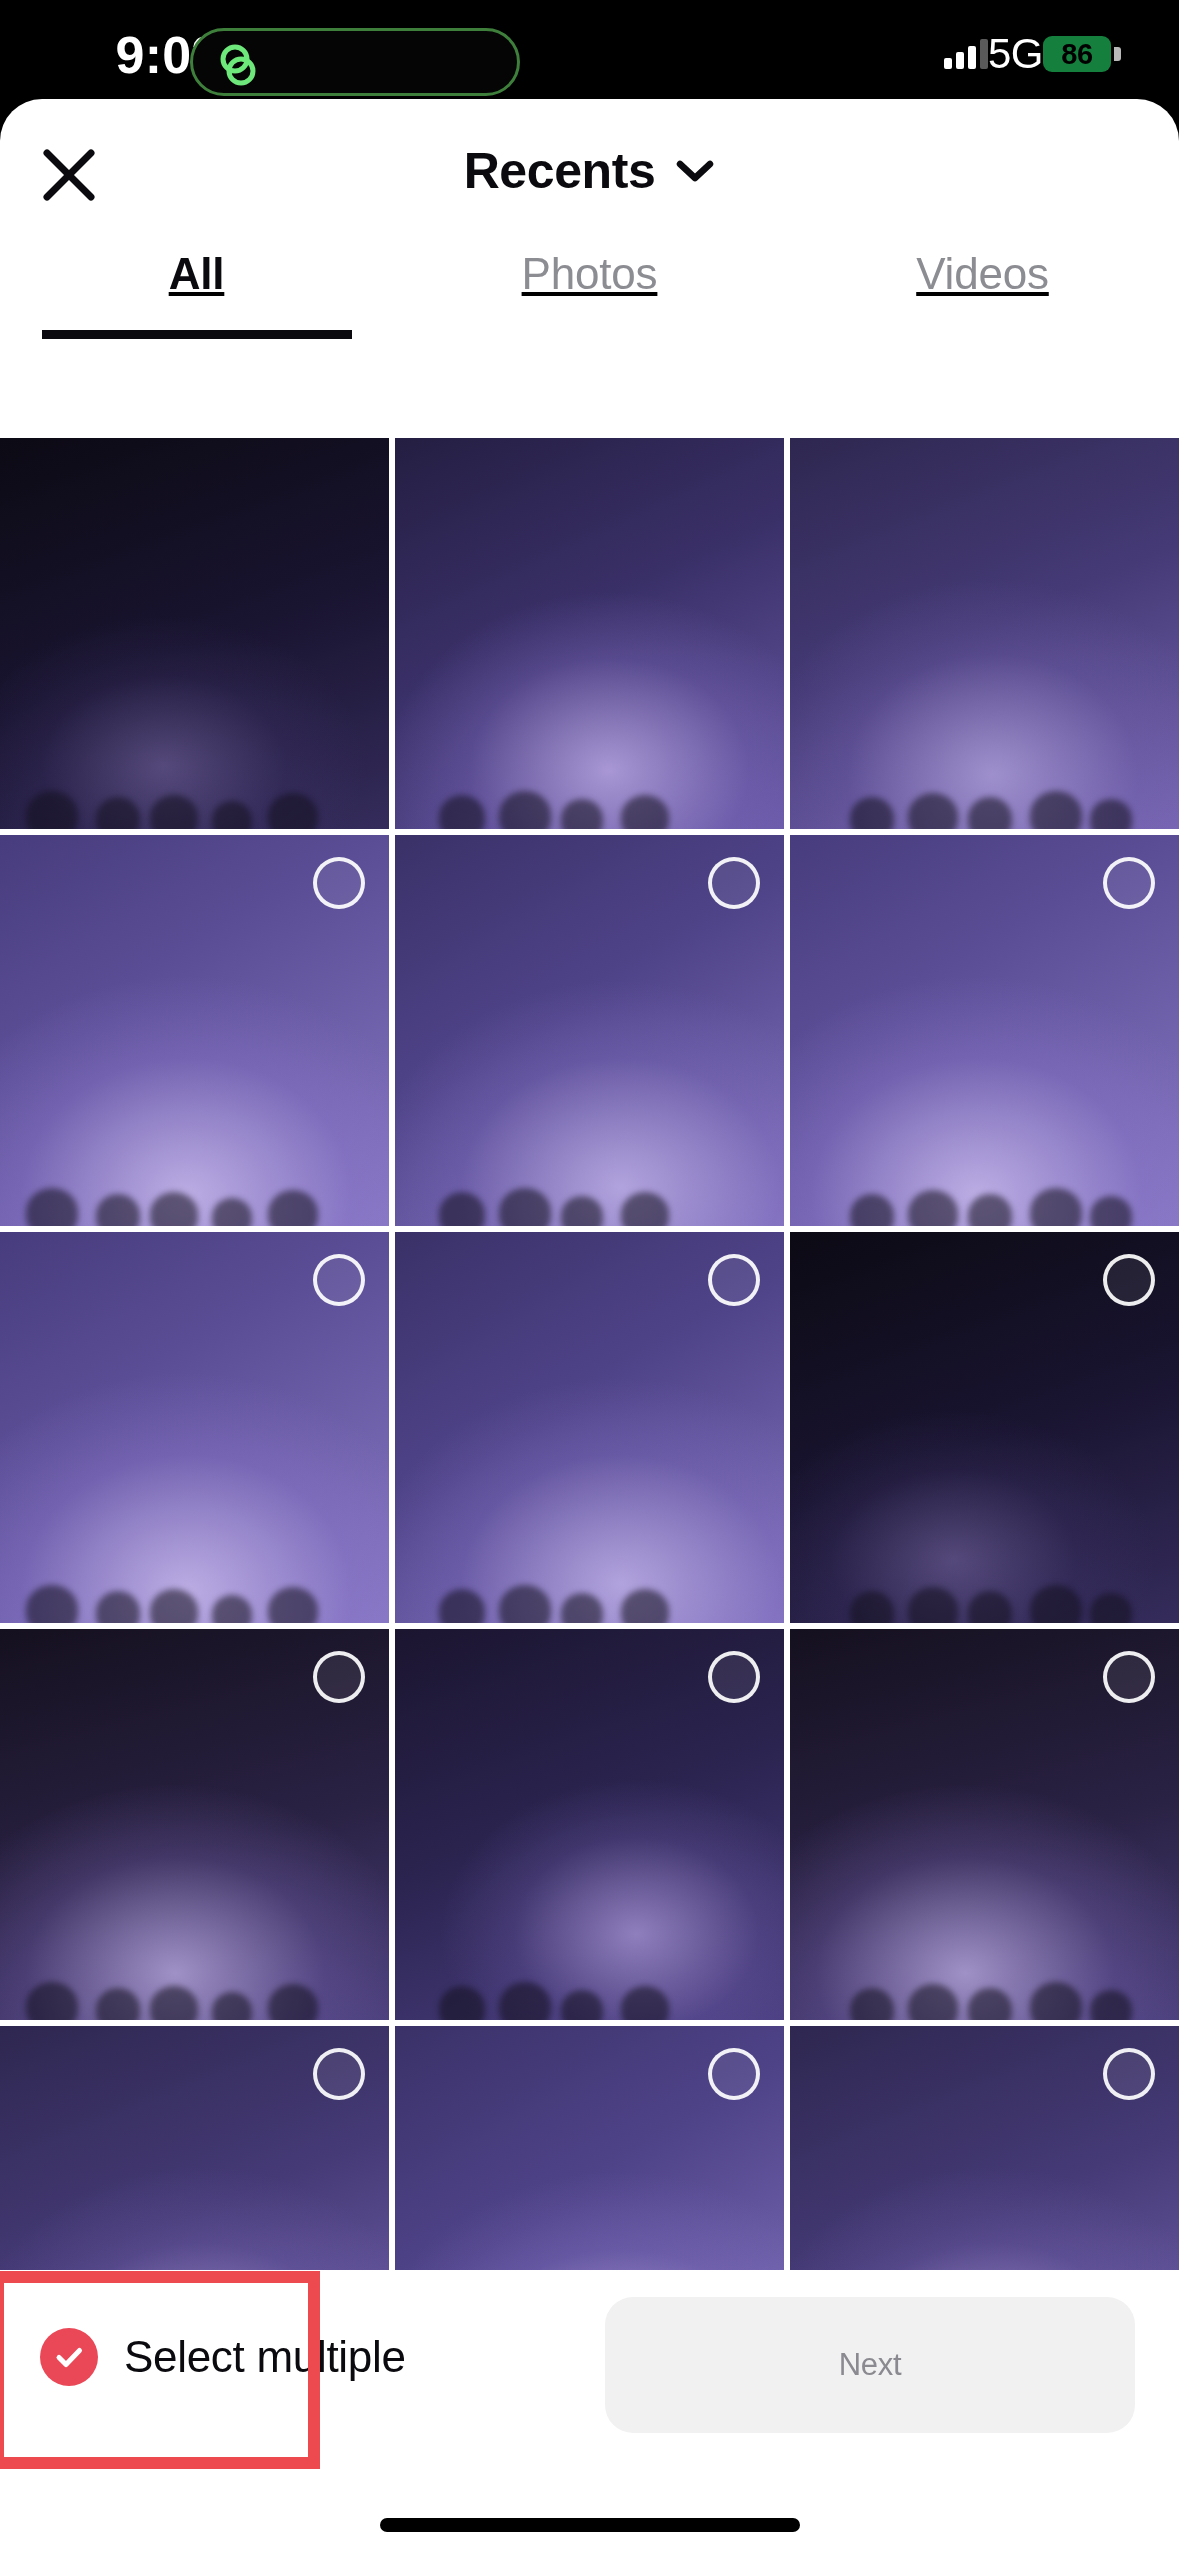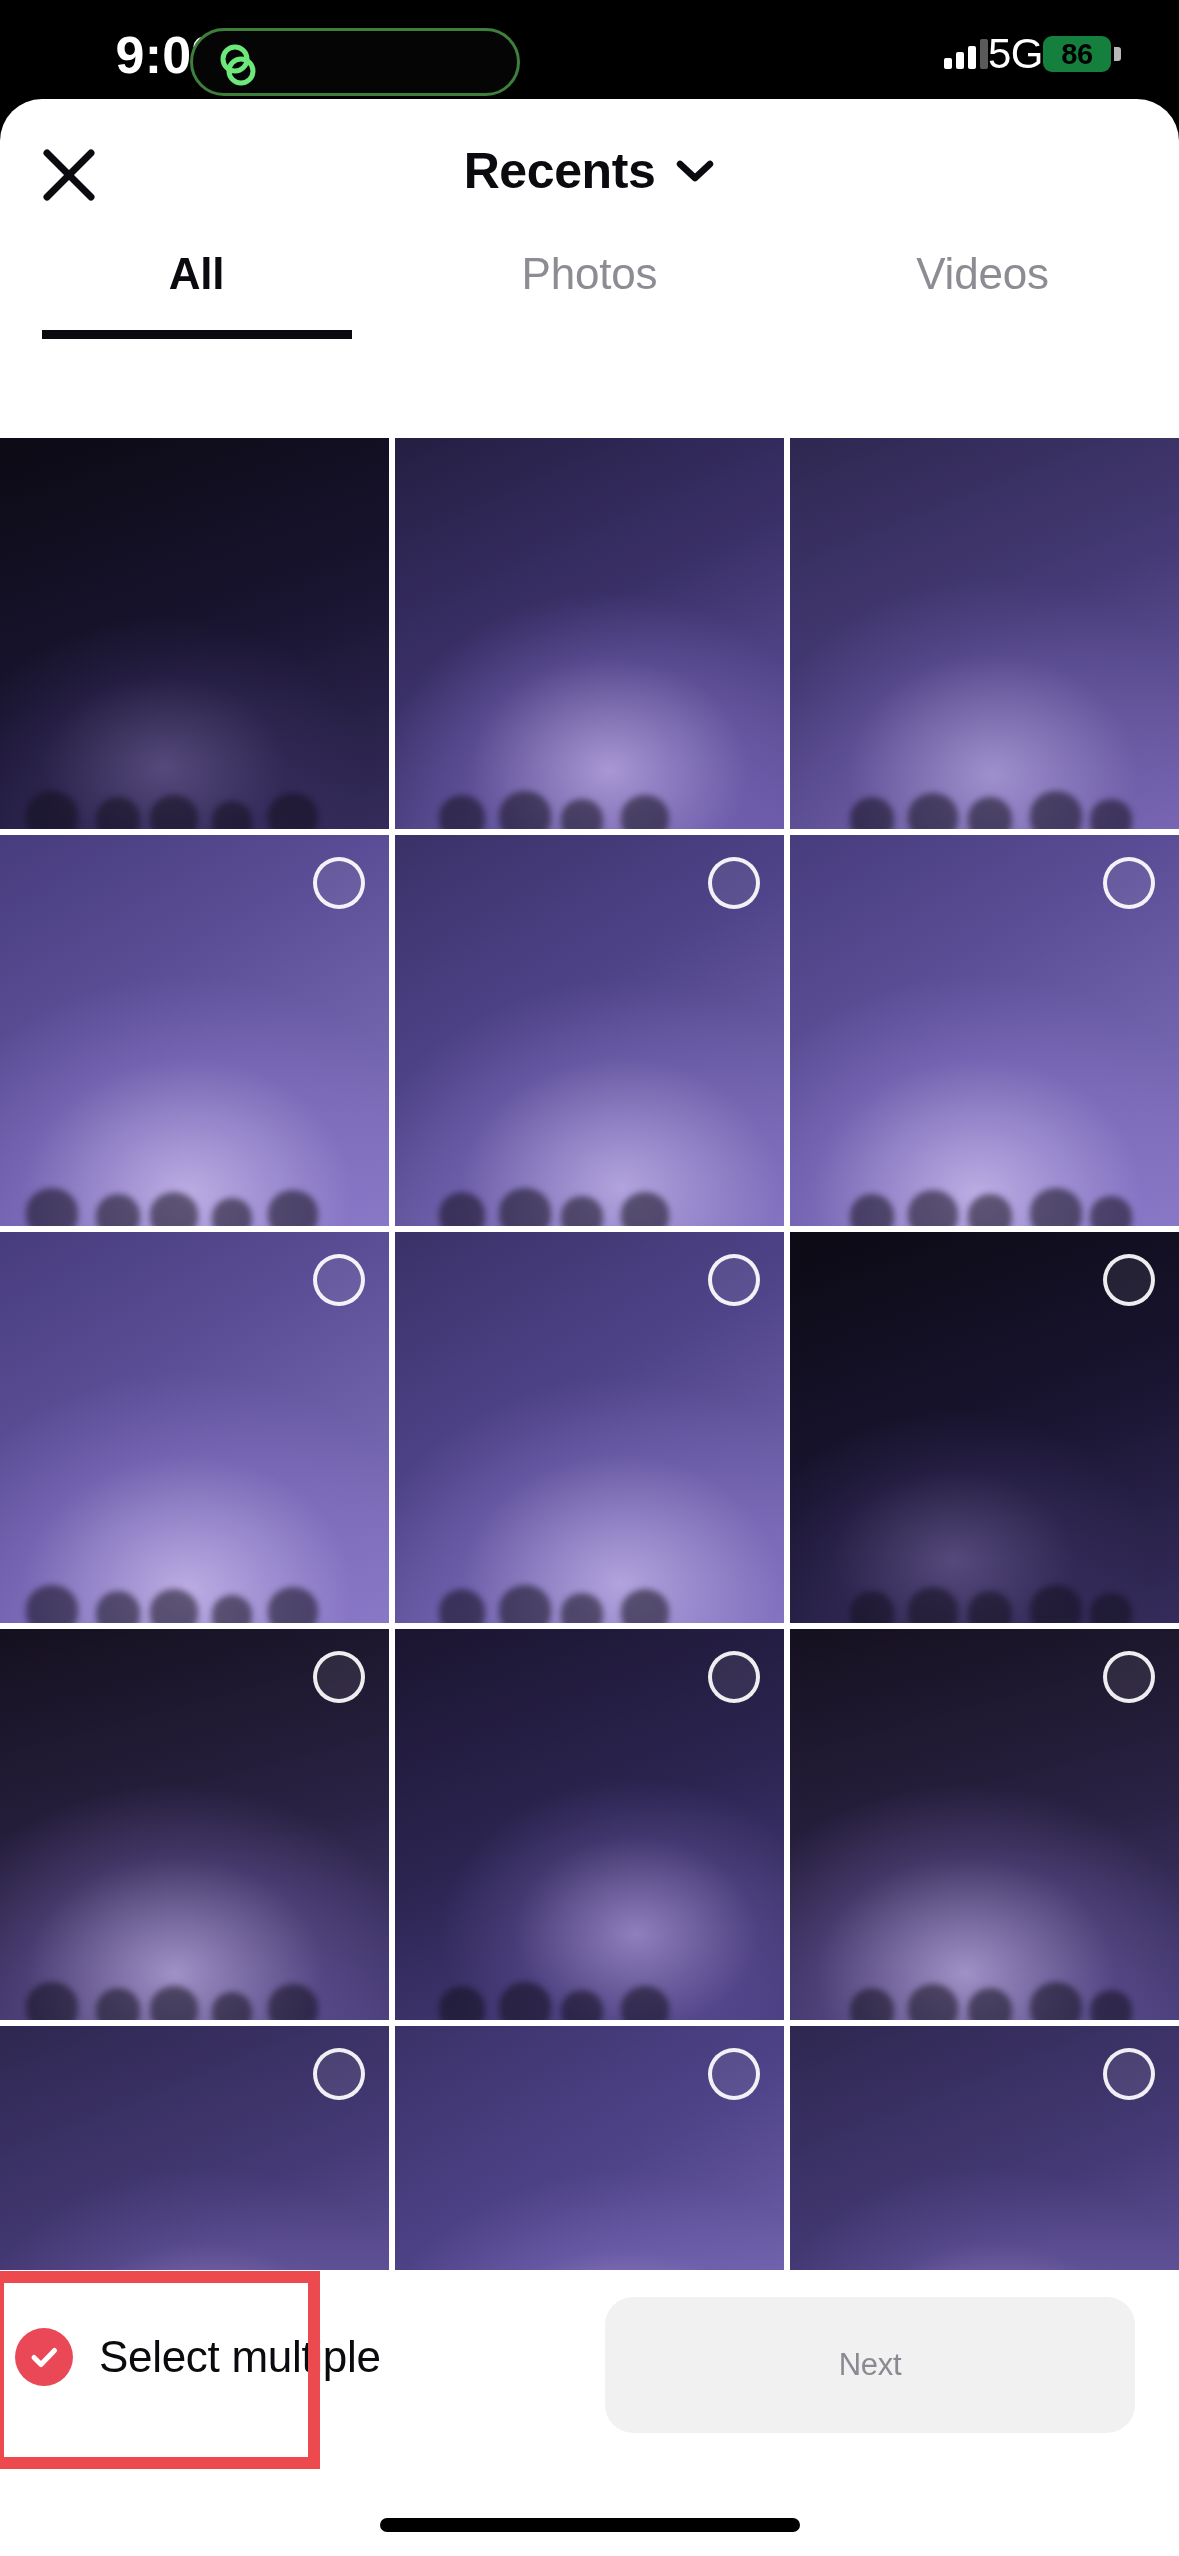--- a/index.html
+++ b/index.html
@@ -144,20 +144,21 @@
     height: 90px;
     display: flex;
   }
   .tab {
     flex: 1 1 0;
     position: relative;
     display: flex;
     align-items: flex-start;
     justify-content: center;
     cursor: pointer;
+    text-decoration: underline;
   }
   .tab-label {
     font-size: 44px;
     color: #8c8c93;
     line-height: 50px;
     letter-spacing: -0.2px;
   }
   .tab.active .tab-label {
     color: #0b0b0f;
     font-weight: bold;
@@ -258,21 +259,21 @@
   
   #bottom-bar {
     position: absolute;
     top: 2171px; left: 0;
     width: 1179px;
     height: 286px;
     background: #fff;
   }
   #select-multiple {
     position: absolute;
-    left: 15px; top: 32px;
+    left: 40px; top: 32px;
     height: 110px;
     display: flex;
     align-items: center;
     gap: 26px;
     cursor: pointer;
   }
   #check-circle {
     width: 58px; height: 58px;
     border-radius: 50%;
     background: #ea4757;

